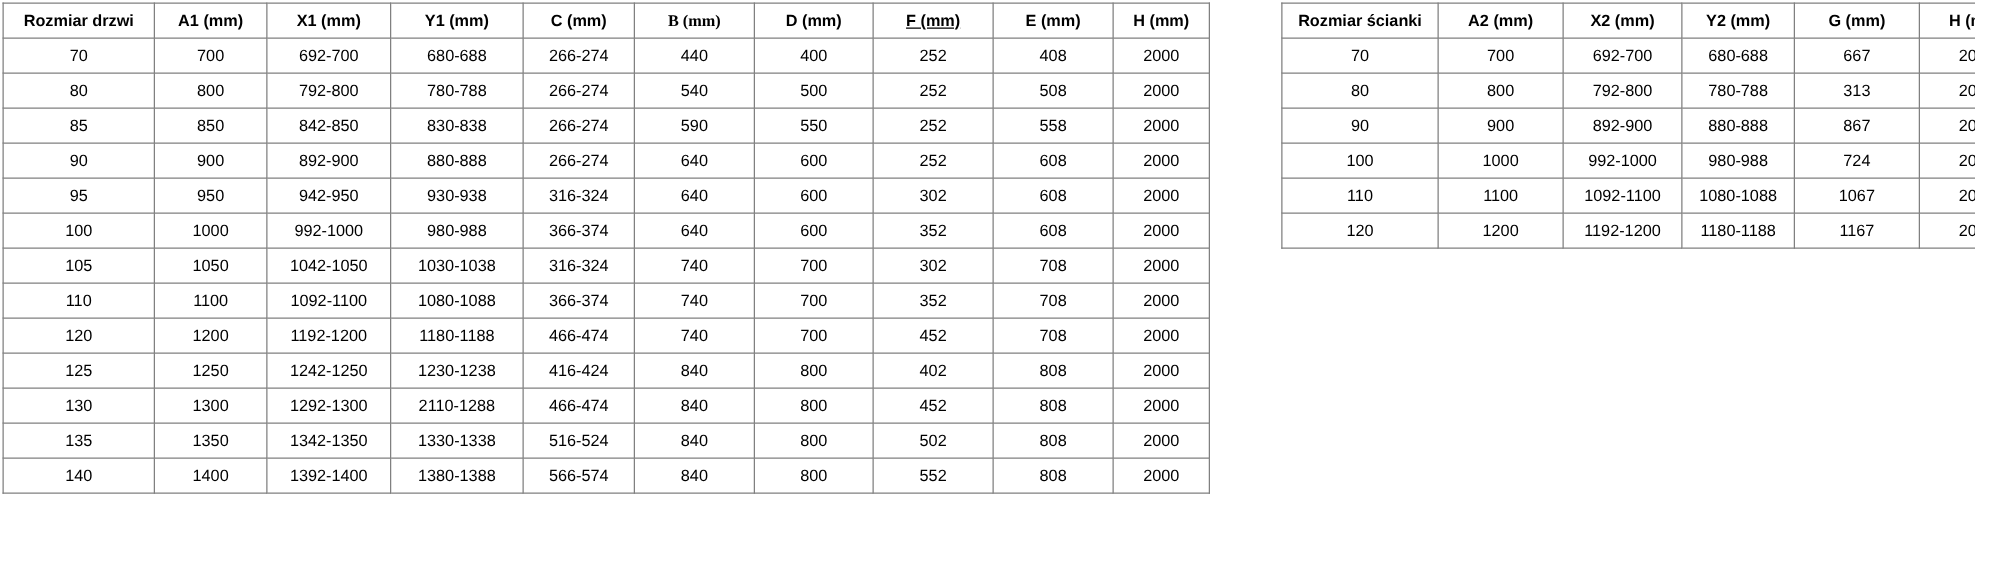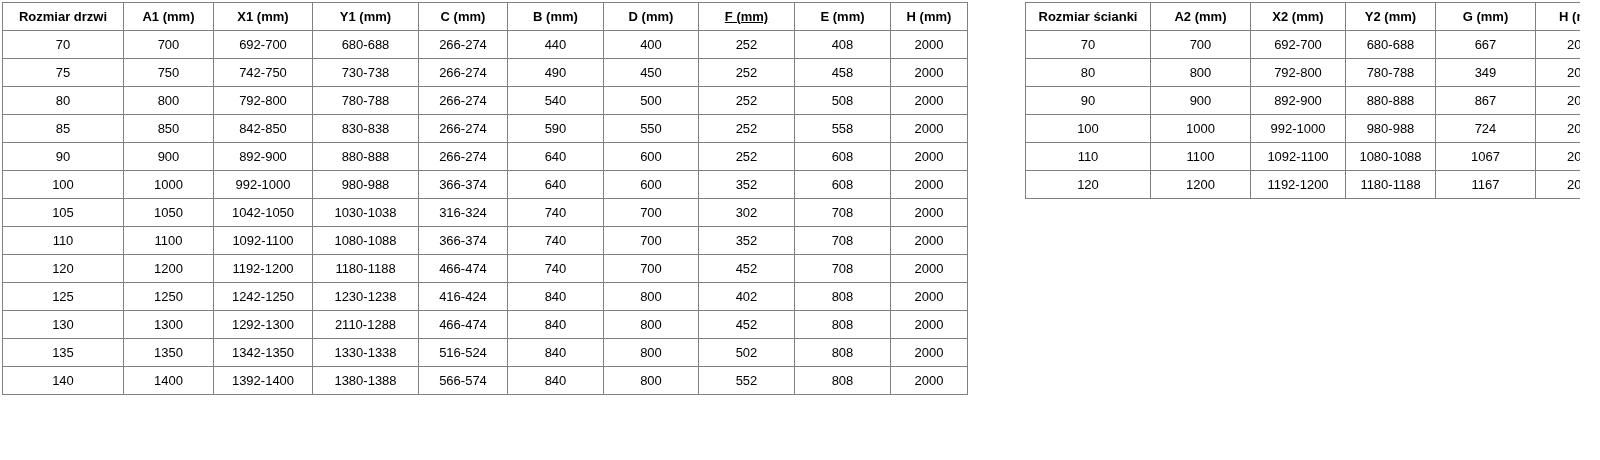--- a/index.html
+++ b/index.html
@@ -40,21 +40,21 @@
   table.tbl td {
     font-weight: normal;
   }
   
   table.door { left: 2px; top: 2px; width: 915px; }
   table.door th:nth-child(1)  { width: 116px; }
   table.door th:nth-child(2)  { width: 85px;  }
   table.door th:nth-child(3)  { width: 94px;  }
   table.door th:nth-child(4)  { width: 101px; margin-top: 28px; }
   table.door th:nth-child(5)  { width: 84px;  }
-  table.door th:nth-child(6)  { width: 91px;  }
+  table.door th:nth-child(6)  { width: 91px; font-family: Liberation Serif, serif;  }
   table.door th:nth-child(7)  { width: 90px;  }
   table.door th:nth-child(8)  { width: 91px; text-decoration: underline;  }
   table.door th:nth-child(9)  { width: 91px; margin-left: 20px;  }
   table.door th:nth-child(10) { width: 72px;  }
   
   table.wall { left: 1025px; top: 2px; width: 572px; }
   table.wall th:nth-child(1) { width: 120px; }
   table.wall th:nth-child(2) { width: 95px;  }
   table.wall th:nth-child(3) { width: 90px;  }
   table.wall th:nth-child(4) { width: 85px;  }
@@ -87,32 +87,20 @@
           <td>692-700</td>
           <td>680-688</td>
           <td>266-274</td>
           <td>440</td>
           <td>400</td>
           <td>252</td>
           <td>408</td>
           <td>2000</td>
         </tr>
         <tr>
-          <td>75</td>
-          <td>750</td>
-          <td>742-750</td>
-          <td>730-738</td>
-          <td>266-274</td>
-          <td>490</td>
-          <td>450</td>
-          <td>252</td>
-          <td>458</td>
-          <td>2000</td>
-        </tr>
-        <tr>
           <td>80</td>
           <td>800</td>
           <td>792-800</td>
           <td>780-788</td>
           <td>266-274</td>
           <td>540</td>
           <td>500</td>
           <td>252</td>
           <td>508</td>
           <td>2000</td>
@@ -135,20 +123,32 @@
           <td>892-900</td>
           <td>880-888</td>
           <td>266-274</td>
           <td>640</td>
           <td>600</td>
           <td>252</td>
           <td>608</td>
           <td>2000</td>
         </tr>
         <tr>
+          <td>95</td>
+          <td>950</td>
+          <td>942-950</td>
+          <td>930-938</td>
+          <td>316-324</td>
+          <td>640</td>
+          <td>600</td>
+          <td>302</td>
+          <td>608</td>
+          <td>2000</td>
+        </tr>
+        <tr>
           <td>100</td>
           <td>1000</td>
           <td>992-1000</td>
           <td>980-988</td>
           <td>366-374</td>
           <td>640</td>
           <td>600</td>
           <td>352</td>
           <td>608</td>
           <td>2000</td>
@@ -257,21 +257,21 @@
           <td>692-700</td>
           <td>680-688</td>
           <td>667</td>
           <td>2000</td>
         </tr>
         <tr>
           <td>80</td>
           <td>800</td>
           <td>792-800</td>
           <td>780-788</td>
-          <td>349</td>
+          <td>313</td>
           <td>2000</td>
         </tr>
         <tr>
           <td>90</td>
           <td>900</td>
           <td>892-900</td>
           <td>880-888</td>
           <td>867</td>
           <td>2000</td>
         </tr>

